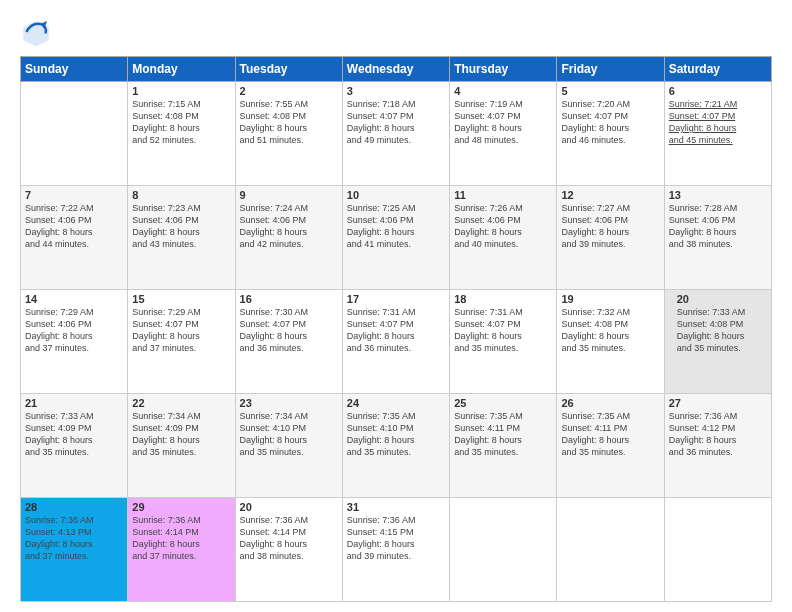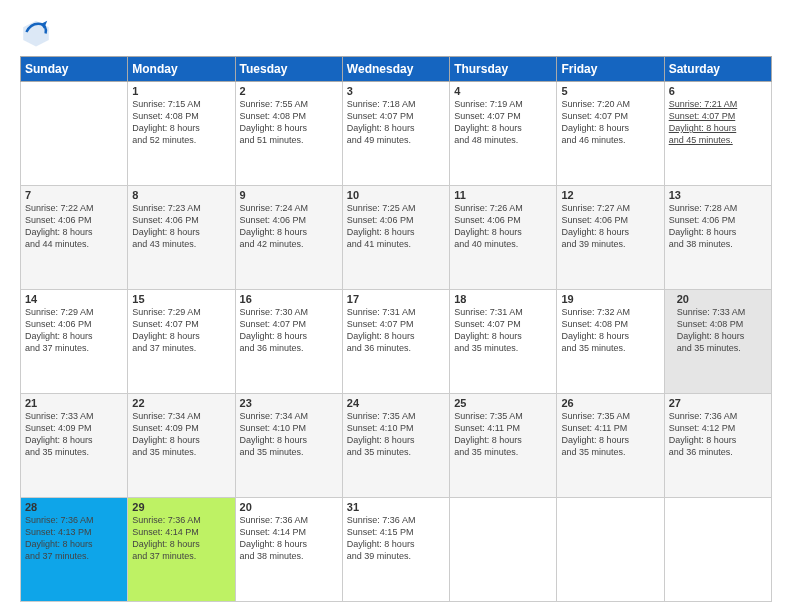--- a/index.html
+++ b/index.html
@@ -339,21 +339,21 @@
           </td>
         </tr>
         <tr>
           <td style="background: #0ea5e9;">
             <span class="day-num">28</span>
             <div class="cell-text" style="white-space: pre-line;">Sunrise: 7:36 AM
 Sunset: 4:13 PM
 Daylight: 8 hours
 and 37 minutes.</div>
           </td>
-          <td style="background: #bef264;">
+          <td style="background: #f0abfc;">
             <span class="day-num">29</span>
             <div class="cell-text" style="white-space: pre-line;">Sunrise: 7:36 AM
 Sunset: 4:14 PM
 Daylight: 8 hours
 and 37 minutes.</div>
           </td>
           <td style="background: rgb(255, 255, 255);">
             <span class="day-num">20</span>
             <div class="cell-text" style="white-space: pre-line;">Sunrise: 7:36 AM
 Sunset: 4:14 PM

